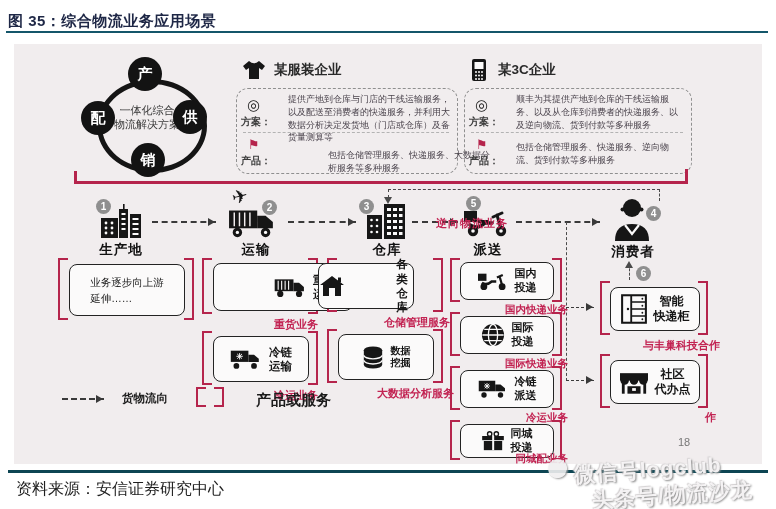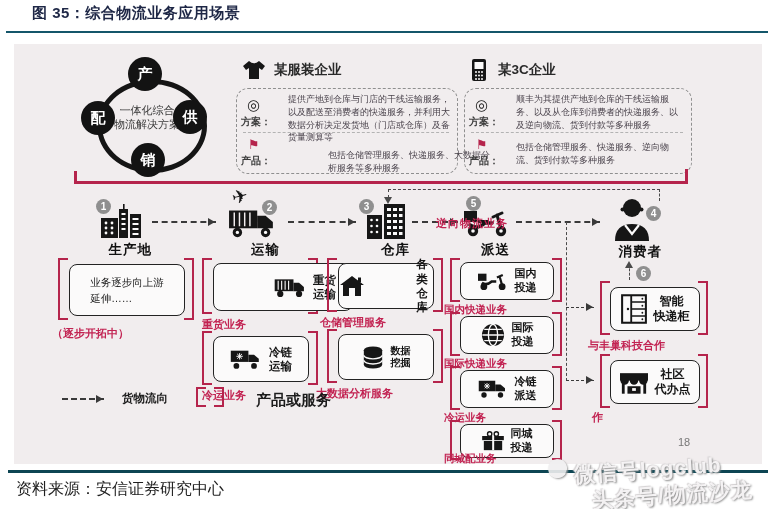--- a/index.html
+++ b/index.html
@@ -11,48 +11,48 @@
   .node{position:absolute;width:34px;height:34px;border-radius:50%;background:#131313;color:#fff;
         display:flex;align-items:center;justify-content:center;font-size:15px;font-weight:bold;}
   .ring{position:absolute;border:5px solid #151515;border-radius:50%;}
   .dashbox{position:absolute;border:1.4px dashed #8f8f8f;border-radius:12px;}
   .casename{position:absolute;font-size:13.5px;font-weight:bold;color:#2a2a2a;}
   .lbl{position:absolute;font-size:10px;color:#3c3c3c;font-weight:bold;}
   .ptxt{position:absolute;font-size:9px;line-height:1.42;color:#4a434c;}
   .redline{position:absolute;background:var(--red);}
   .badge{position:absolute;width:15px;height:15px;border-radius:50%;background:#8f8f8f;color:#fff;
          font-size:10px;font-weight:bold;display:flex;align-items:center;justify-content:center;z-index:5;}
-  .steplbl{position:absolute;font-size:13.5px;font-weight:bold;color:#111;text-align:right;letter-spacing:1px;}
+  .steplbl{position:absolute;font-size:13.5px;font-weight:bold;color:#111;text-align:center;letter-spacing:1px;}
   .darr{position:absolute;border-top:2px dashed #3a3a3a;}
   .darr::after{content:"";position:absolute;right:-3px;top:-5px;border:4px solid transparent;border-left:7px solid #3a3a3a;}
   .vdash{position:absolute;border-left:1.6px dashed #4a4a4a;}
   .arr-down{position:absolute;width:0;height:0;border:4.5px solid transparent;border-top:7px solid #4a4a4a;}
   .arr-up{position:absolute;width:0;height:0;border:4.5px solid transparent;border-bottom:7px solid #4a4a4a;}
   .brk{position:absolute;}
   .brk::before,.brk::after{content:"";position:absolute;top:0;bottom:0;width:8px;border:2.5px solid var(--red);}
   .brk::before{left:0;border-right:none;}
   .brk::after{right:0;border-left:none;}
   .sbox{position:absolute;background:#fbfafa;border:1.6px solid #232323;border-radius:8px;
         display:flex;align-items:center;justify-content:center;gap:7px;}
   .sbox .txt{font-weight:bold;color:#151515;text-align:center;line-height:1.25;}
-  .redlab{position:absolute;color:var(--redtxt);font-weight:bold;text-align:left;line-height:1.3;}
+  .redlab{position:absolute;color:var(--redtxt);font-weight:bold;text-align:right;line-height:1.3;}
   .revlbl{position:absolute;color:var(--redtxt);font-weight:bold;font-size:11px;letter-spacing:1px;margin-top:42px;}
   .glyph{position:absolute;color:var(--ink);}
   .flag{color:var(--red);}
   .wm{position:absolute;z-index:60;transform:rotate(-4deg);font-weight:bold;
       color:rgba(248,246,247,.95);text-shadow:1px 1px 2px #8e8e8e,-1px -1px 1px #d9d6d7;}
   .pagenum{position:absolute;font-size:11px;color:#777;}
   .srctxt{position:absolute;font-size:16px;color:#1f1f1f;font-family:"Liberation Serif","DejaVu Serif",serif;}
   .title{position:absolute;font-size:15px;font-weight:bold;color:#1e2746;letter-spacing:.5px;}
   svg{display:block;}
 </style>
 </head>
 <body>
 
-<div class="title" style="left:8px;top:4px;margin-left:24px;">图 35：综合物流业务应用场景</div>
+<div class="title" style="left:8px;top:12px;">图 35：综合物流业务应用场景</div>
 <div class="abs" style="left:6px;top:31px;width:762px;height:2px;background:#14566a;"></div>
 
 <div class="abs panel" style="left:14px;top:44px;width:748px;height:420px;"></div>
 
 <div class="ring" style="left:97px;top:79px;width:100px;height:84px;"></div>
 <div class="abs" style="left:99px;top:103px;width:96px;text-align:center;font-size:11px;color:#3a3a3a;line-height:1.3;">
   <div>一体化综合</div>
   <div>物流解决方案</div>
 </div>
 <div class="node" style="left:128px;top:57px;">产</div>
@@ -232,21 +232,20 @@
 <div class="arr-up" style="left:625px;top:257px;"></div>
 
 <div class="brk" style="left:58px;top:258px;width:136px;height:62px;"></div>
 <div class="sbox" style="left:69px;top:264px;width:114px;height:50px;">
   <div style="font-size:10.5px;color:#222;line-height:1.55;font-weight:normal;text-align:left;">
     <div>业务逐步向上游</div>
     <div>延伸……</div>
   </div>
 </div>
 <div class="redlab" style="left:52px;top:326px;width:148px;font-size:11px;">
-  <div>（逐步开拓中）</div>
 </div>
 
 <div class="brk" style="left:202px;top:258px;width:116px;height:56px;"></div>
 <div class="sbox" style="left:213px;top:263px;width:94px;height:46px;padding-left:44px;">
   <span>
       <svg width="32" height="22" viewBox="0 0 46 30">
         <rect x="1" y="4" width="27" height="17" fill="#161616"></rect>
         <path d="M6 6 V19 M11 6 V19 M16 6 V19 M21 6 V19" stroke="#fbfafa" stroke-width="1.6"></path>
         <path d="M28 9 h8 l7 6 v6 h-15 z" fill="#161616"></path>
         <circle cx="9" cy="25" r="4.5" fill="#161616"></circle>
@@ -272,21 +271,21 @@
       </svg>
     </span>
   <div class="txt" style="font-size:11.5px;">
     <div>冷链</div>
     <div>运输</div>
   </div>
 </div>
 <div class="redlab" style="left:202px;top:388px;width:116px;font-size:11px;">冷运业务</div>
 
 <div class="brk" style="left:327px;top:258px;width:116px;height:54px;"></div>
-<div class="sbox" style="left:338px;top:263px;width:94px;height:44px;gap:46px;">
+<div class="sbox" style="left:318px;top:263px;width:94px;height:44px;gap:46px;">
   <span>
       <svg width="26" height="22" viewBox="0 0 26 22">
         <path d="M13,1 L25,10 H22 V21 H4 V10 H1 Z" fill="#161616"></path>
         <rect x="19" y="2.5" width="3" height="5" fill="#161616"></rect>
         <rect x="10" y="13" width="6" height="8" fill="#fbfafa"></rect>
       </svg>
     </span>
   <div class="txt" style="font-size:11.5px;">
     <div>各类</div>
     <div>仓库</div>

